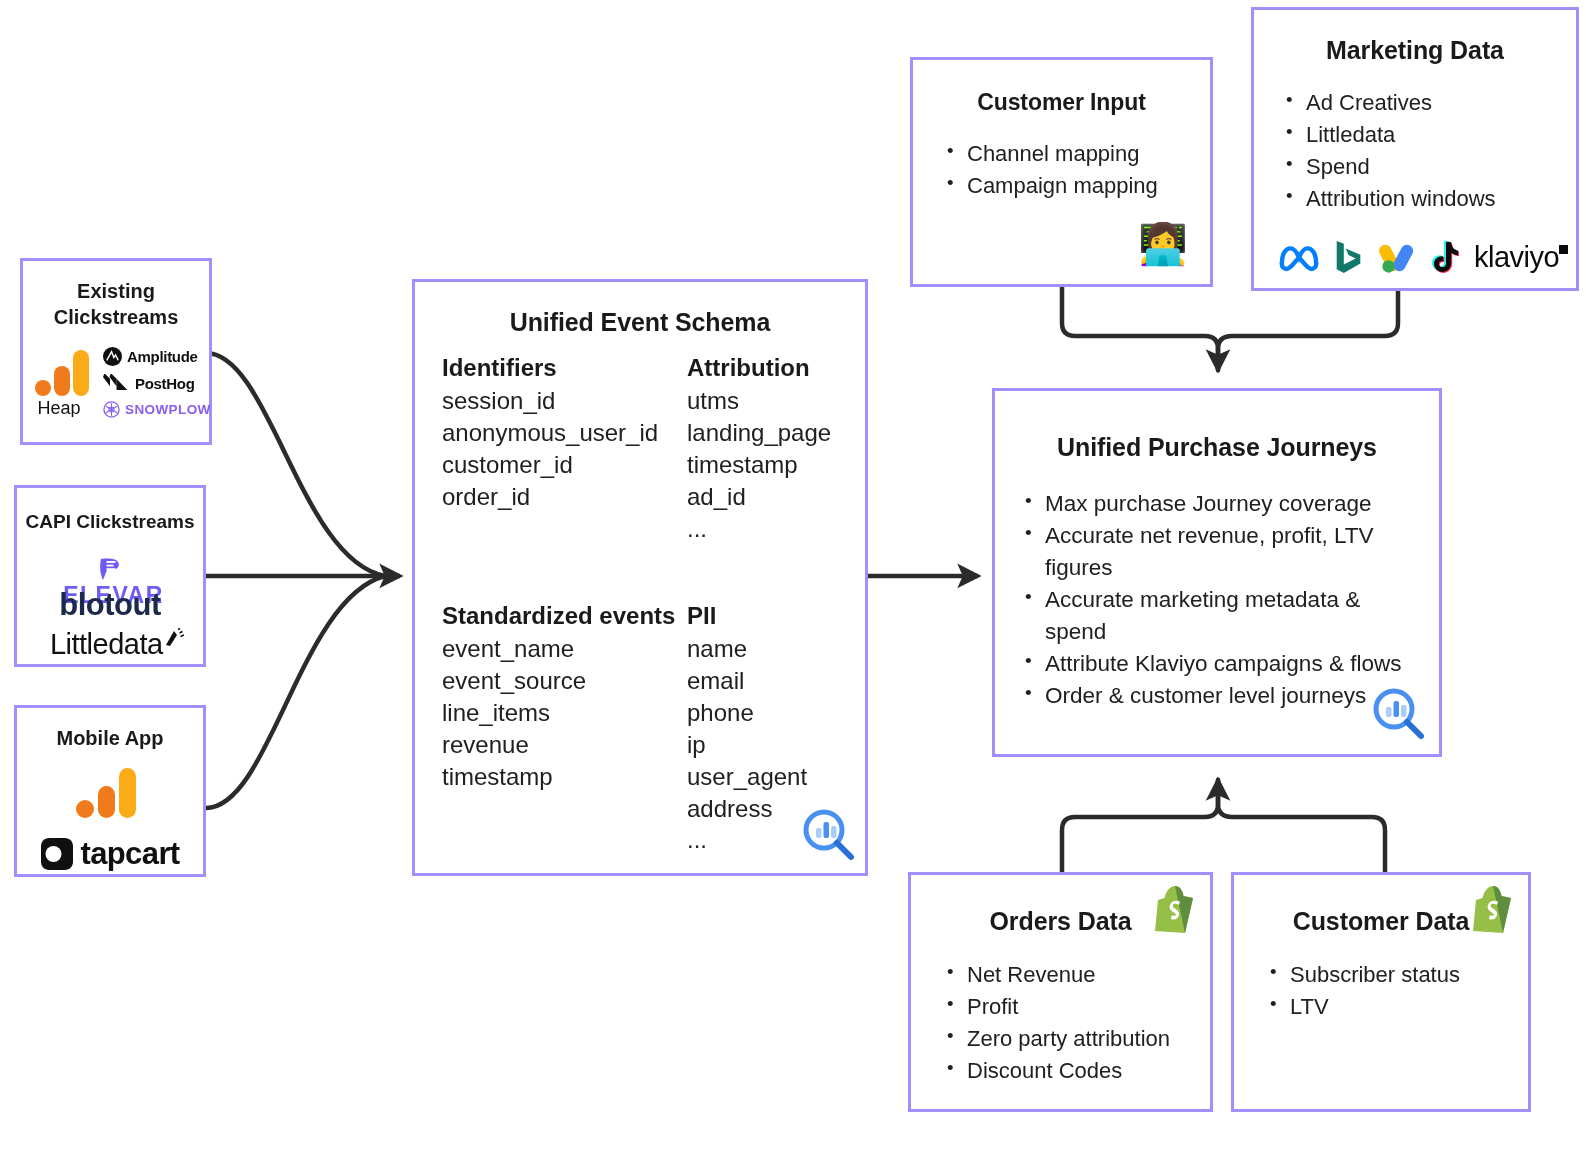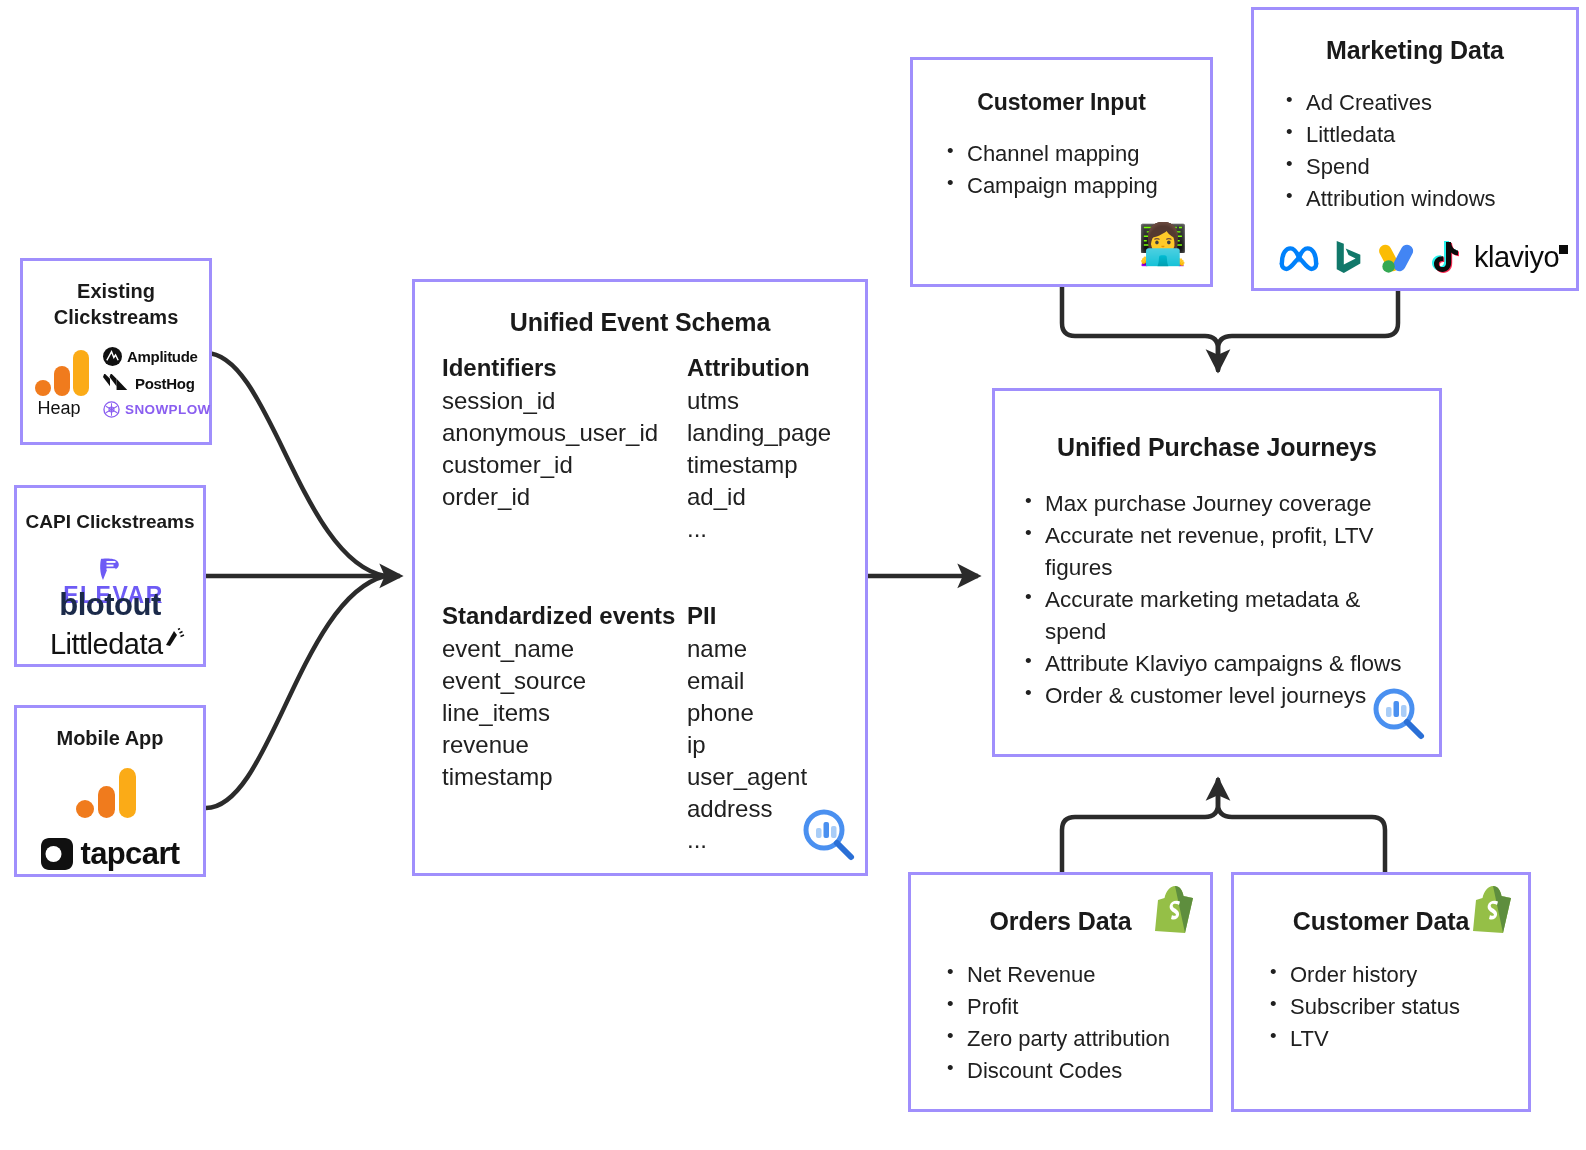--- a/index.html
+++ b/index.html
@@ -305,21 +305,20 @@
     <svg class="shopify" width="46" height="52" viewBox="0 0 46 52" style="right:12px; top:7px;">
       <path d="M23 4 C18 4, 14 9, 12.5 16 L6 18 L3 49 L33 51 L41 16 C41 16, 33 14.5, 31.5 14 C30.5 8, 27.5 4, 23 4 Z" fill="#95bf47"></path>
       <path d="M23 4 L33 51 L41 16 C41 16, 33 14.5, 31.5 14 C30.5 8, 27.5 4, 23 4 Z" fill="#5e8e3e"></path>
       <path d="M27 23 C27 23, 24.5 21.5, 22.5 21.8 C20 22.2, 20.2 25, 22.5 26.3 C25.3 27.9, 27.5 29.5, 27 33 C26.5 36.6, 22.5 38.5, 19 37 L20 33 C20 33, 22.8 34.6, 23.8 33.3 C24.6 32.3, 22.8 31.1, 21.4 30.2 C19.2 28.9, 17 26.7, 17.8 23.5 C18.7 19.7, 23.2 17.8, 28 19.5 Z" fill="#ffffff"></path>
     </svg>
   </div>
 
   <div class="box" style="left:1231px; top:872px; width:300px; height:240px;">
     <div class="box-title" style="margin-top:32px; font-size:25px;">Customer Data</div>
     <ul class="bullets" style="margin:23px 0 0 30px; font-size:22px; line-height:1.45;">
-      <li>Order history</li>
       <li>Subscriber status</li>
       <li>LTV</li>
     </ul>
     <svg class="shopify" width="46" height="52" viewBox="0 0 46 52" style="right:12px; top:7px;">
       <path d="M23 4 C18 4, 14 9, 12.5 16 L6 18 L3 49 L33 51 L41 16 C41 16, 33 14.5, 31.5 14 C30.5 8, 27.5 4, 23 4 Z" fill="#95bf47"></path>
       <path d="M23 4 L33 51 L41 16 C41 16, 33 14.5, 31.5 14 C30.5 8, 27.5 4, 23 4 Z" fill="#5e8e3e"></path>
       <path d="M27 23 C27 23, 24.5 21.5, 22.5 21.8 C20 22.2, 20.2 25, 22.5 26.3 C25.3 27.9, 27.5 29.5, 27 33 C26.5 36.6, 22.5 38.5, 19 37 L20 33 C20 33, 22.8 34.6, 23.8 33.3 C24.6 32.3, 22.8 31.1, 21.4 30.2 C19.2 28.9, 17 26.7, 17.8 23.5 C18.7 19.7, 23.2 17.8, 28 19.5 Z" fill="#ffffff"></path>
     </svg>
   </div>
 

